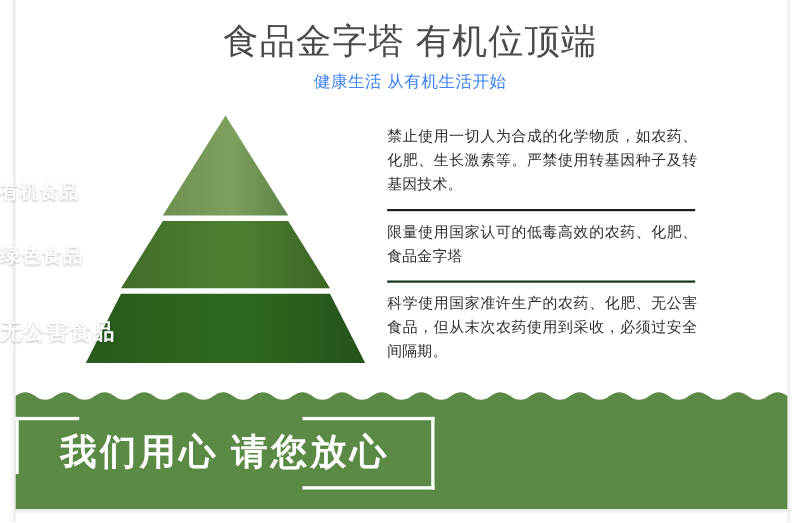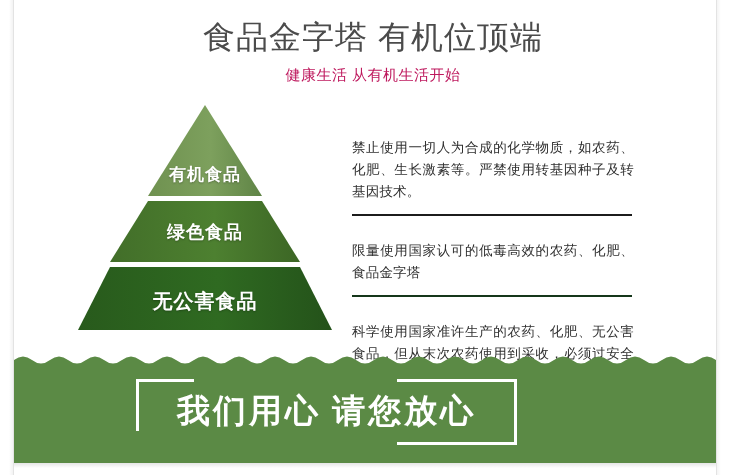--- a/index.html
+++ b/index.html
@@ -37,64 +37,62 @@
     font-size:32px;
     line-height:40px;
     color:#4b4b4b;
     letter-spacing:1px;
     font-weight:400;
   }
   #subtitle {
     margin-top:8px;
     font-size:15px;
     line-height:20px;
-    color:#be185d;
+    color:#3b82f6;
     letter-spacing:0.5px;
   }
 
   
   #pyramid { position:absolute; left:0; top:0; width:730px; height:475px; pointer-events:none; }
   #pyramid svg { display:block; }
   .tier-label {
     position:absolute;
     color:#ffffff;
     font-weight:700;
-    text-align:center;
     text-shadow:0 1px 2px rgba(0,0,0,0.28);
     white-space:nowrap;
   }
   #label-top    { left:0; width:410px; top:163px; font-size:17px; letter-spacing:1px; }
   #label-middle { left:0; width:410px; top:220px; font-size:18px; letter-spacing:1px; }
   #label-bottom { left:0; width:410px; top:288px; font-size:20px; letter-spacing:1px; }
 
   
   #info { position:absolute; left:352px; top:113px; width:282px; }
   .info-block {
     font-size:13.5px;
     line-height:22px;
     color:#2f2f2f;
     letter-spacing:0.2px;
     text-align:justify;
-    margin-top:24px;
   }
   .divider { width:280px; height:2px; margin:9px 0 8px 0; }
   .divider.dark  { background:#1c1c1c; }
   .divider.green { background:#15361a; }
   #block-1 { padding-bottom:2px; }
   #block-2 { padding-bottom:2px; }
 
   
   #banner {
     position:absolute; left:14px; top:352px;
     width:702px; height:111px;
   }
   #banner-wave { position:absolute; left:0; top:0; width:702px; height:111px; }
   #banner-inner {
     position:absolute; left:0; top:0; width:625px; height:111px;
-    display:flex; align-items:center; justify-content:center;
+    display:flex; align-items:center; justify-content:flex-start;
   }
   #bracket-box {
     position:relative;
     width:381px; height:66px;
     margin-top:8px;
   }
   .bracket {
     position:absolute;
     border-color:#ffffff;
     border-style:solid;

